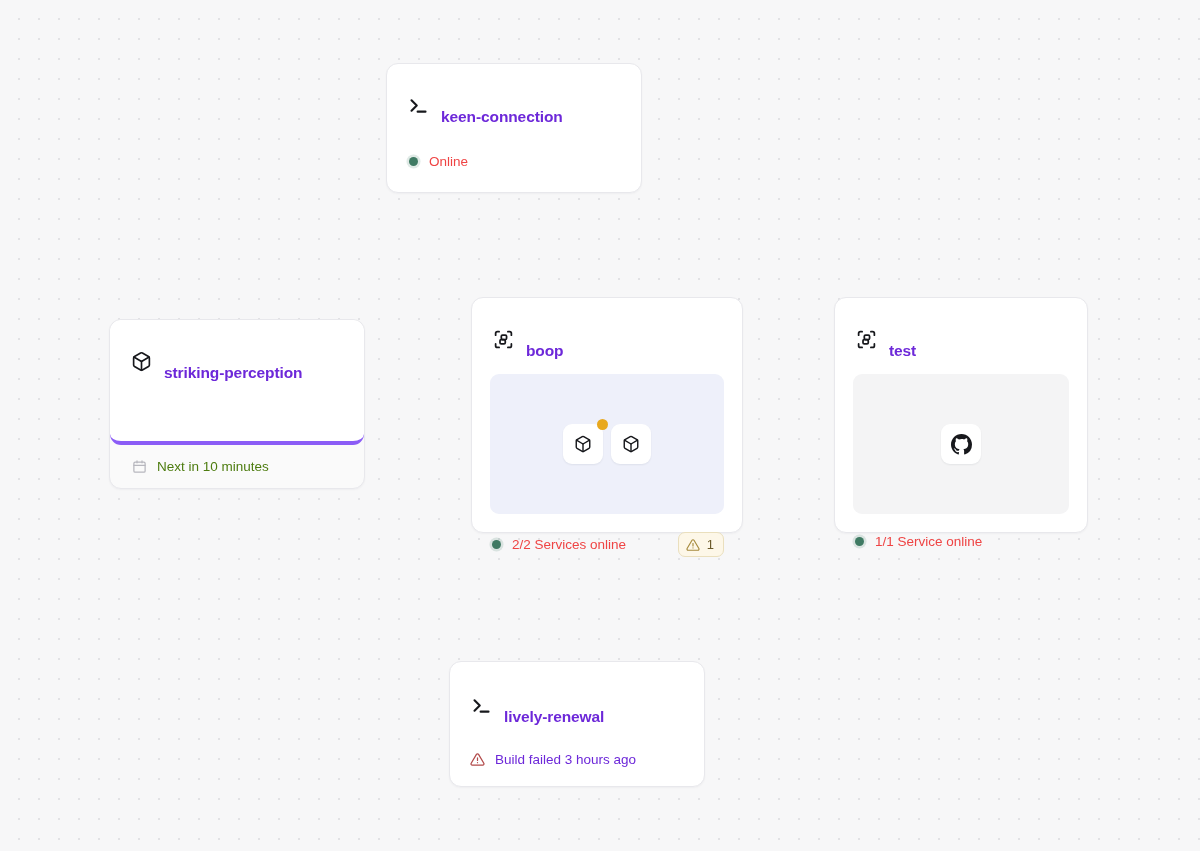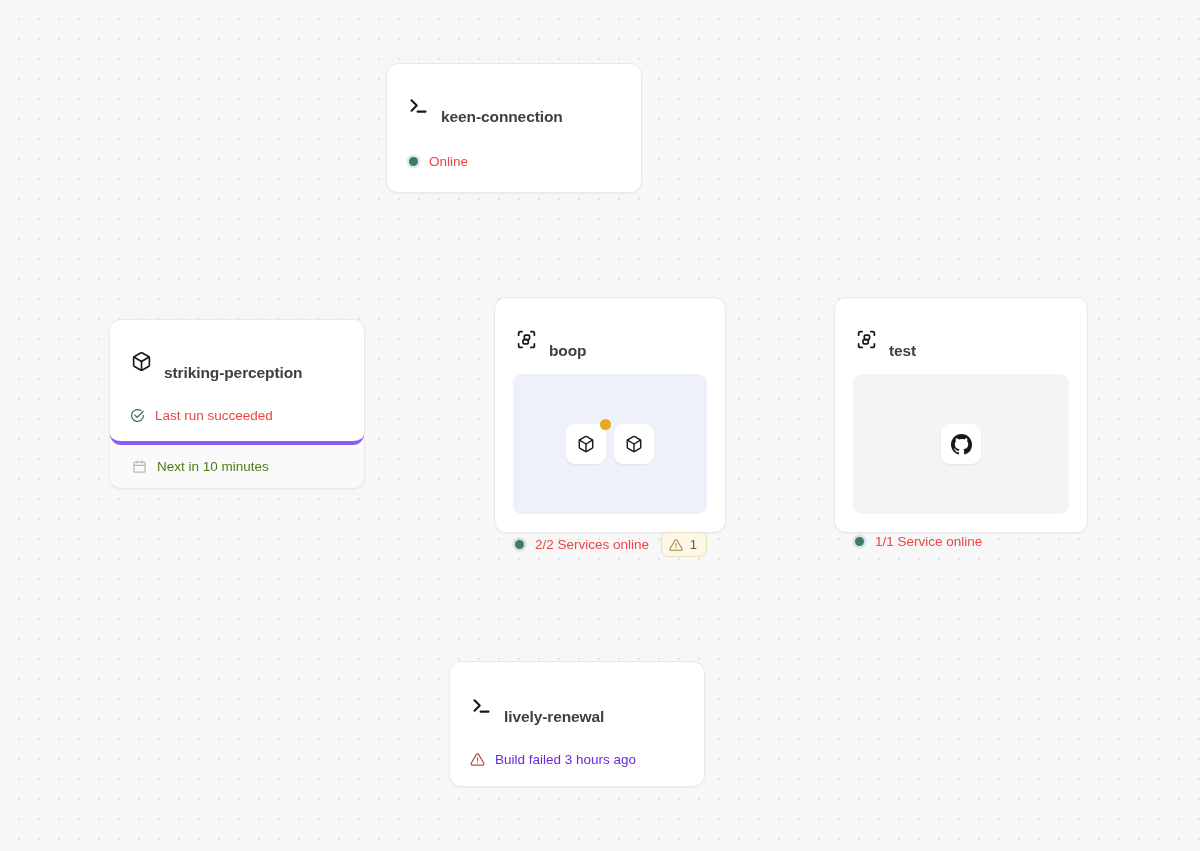--- a/index.html
+++ b/index.html
@@ -36,21 +36,21 @@
 
   .card-head {
     display: flex;
     align-items: center;
     gap: 12px;
     padding: 20px 20px 0 20px;
   }
   .card-title {
     font-size: 15.5px;
     font-weight: bold;
-    color: #404040;
+    color: #6d28d9;
     letter-spacing: -0.1px;
     margin-top: 24px;
   }
 
   .card-icon {
     width: 22px;
     height: 22px;
     display: flex;
     align-items: center;
     justify-content: center;
@@ -111,21 +111,21 @@
     height: 125px;
     box-sizing: border-box;
   }
   #card-striking-perception .body { padding: 26px 20px 0 20px; }
   #card-striking-perception .footer {
     padding: 14px 20px 0 22px;
   }
 
   
   #card-boop {
-    left: 494px; top: 297px; width: 232px; height: 236px;
+    left: 471px; top: 297px; width: 272px; height: 236px;
   }
   #card-boop .preview {
     margin: 14px 18px 0 18px;
     height: 140px;
     border-radius: 9px;
     background: #eef0fa;
     position: relative;
   }
   .tile-strip {
     position: absolute;
@@ -219,31 +219,20 @@
     <div class="upper">
       <div class="card-head">
         <span class="card-icon">
           <svg width="21" height="21" viewBox="0 0 24 24" fill="none" stroke="#17181c" stroke-width="1.9" stroke-linecap="round" stroke-linejoin="round">
             <path d="M21 16V8a2 2 0 0 0-1-1.73l-7-4a2 2 0 0 0-2 0l-7 4A2 2 0 0 0 3 8v8a2 2 0 0 0 1 1.73l7 4a2 2 0 0 0 2 0l7-4A2 2 0 0 0 21 16z"></path>
             <polyline points="3.27 6.96 12 12.01 20.73 6.96"></polyline>
             <line x1="12" y1="22.08" x2="12" y2="12"></line>
           </svg>
         </span>
         <span class="card-title">striking-perception</span>
-      </div>
-      <div class="body">
-        <div class="status-row status-ok">
-          <span class="mini-icon">
-            <svg width="15" height="15" viewBox="0 0 24 24" fill="none" stroke="#44655a" stroke-width="2" stroke-linecap="round" stroke-linejoin="round">
-              <path d="M21.5 12a9.5 9.5 0 1 1-4.2-7.9"></path>
-              <polyline points="8 11.5 11.5 15 21 5.5"></polyline>
-            </svg>
-          </span>
-          <span>Last run succeeded</span>
-        </div>
       </div>
     </div>
     <div class="footer">
       <div class="status-row status-mute">
         <span class="mini-icon">
           <svg width="15" height="15" viewBox="0 0 24 24" fill="none" stroke="#b7b7be" stroke-width="2" stroke-linecap="round" stroke-linejoin="round">
             <rect x="3" y="5" width="18" height="16" rx="2"></rect>
             <line x1="3" y1="10" x2="21" y2="10"></line>
             <line x1="8" y1="3" x2="8" y2="6"></line>
             <line x1="16" y1="3" x2="16" y2="6"></line>

